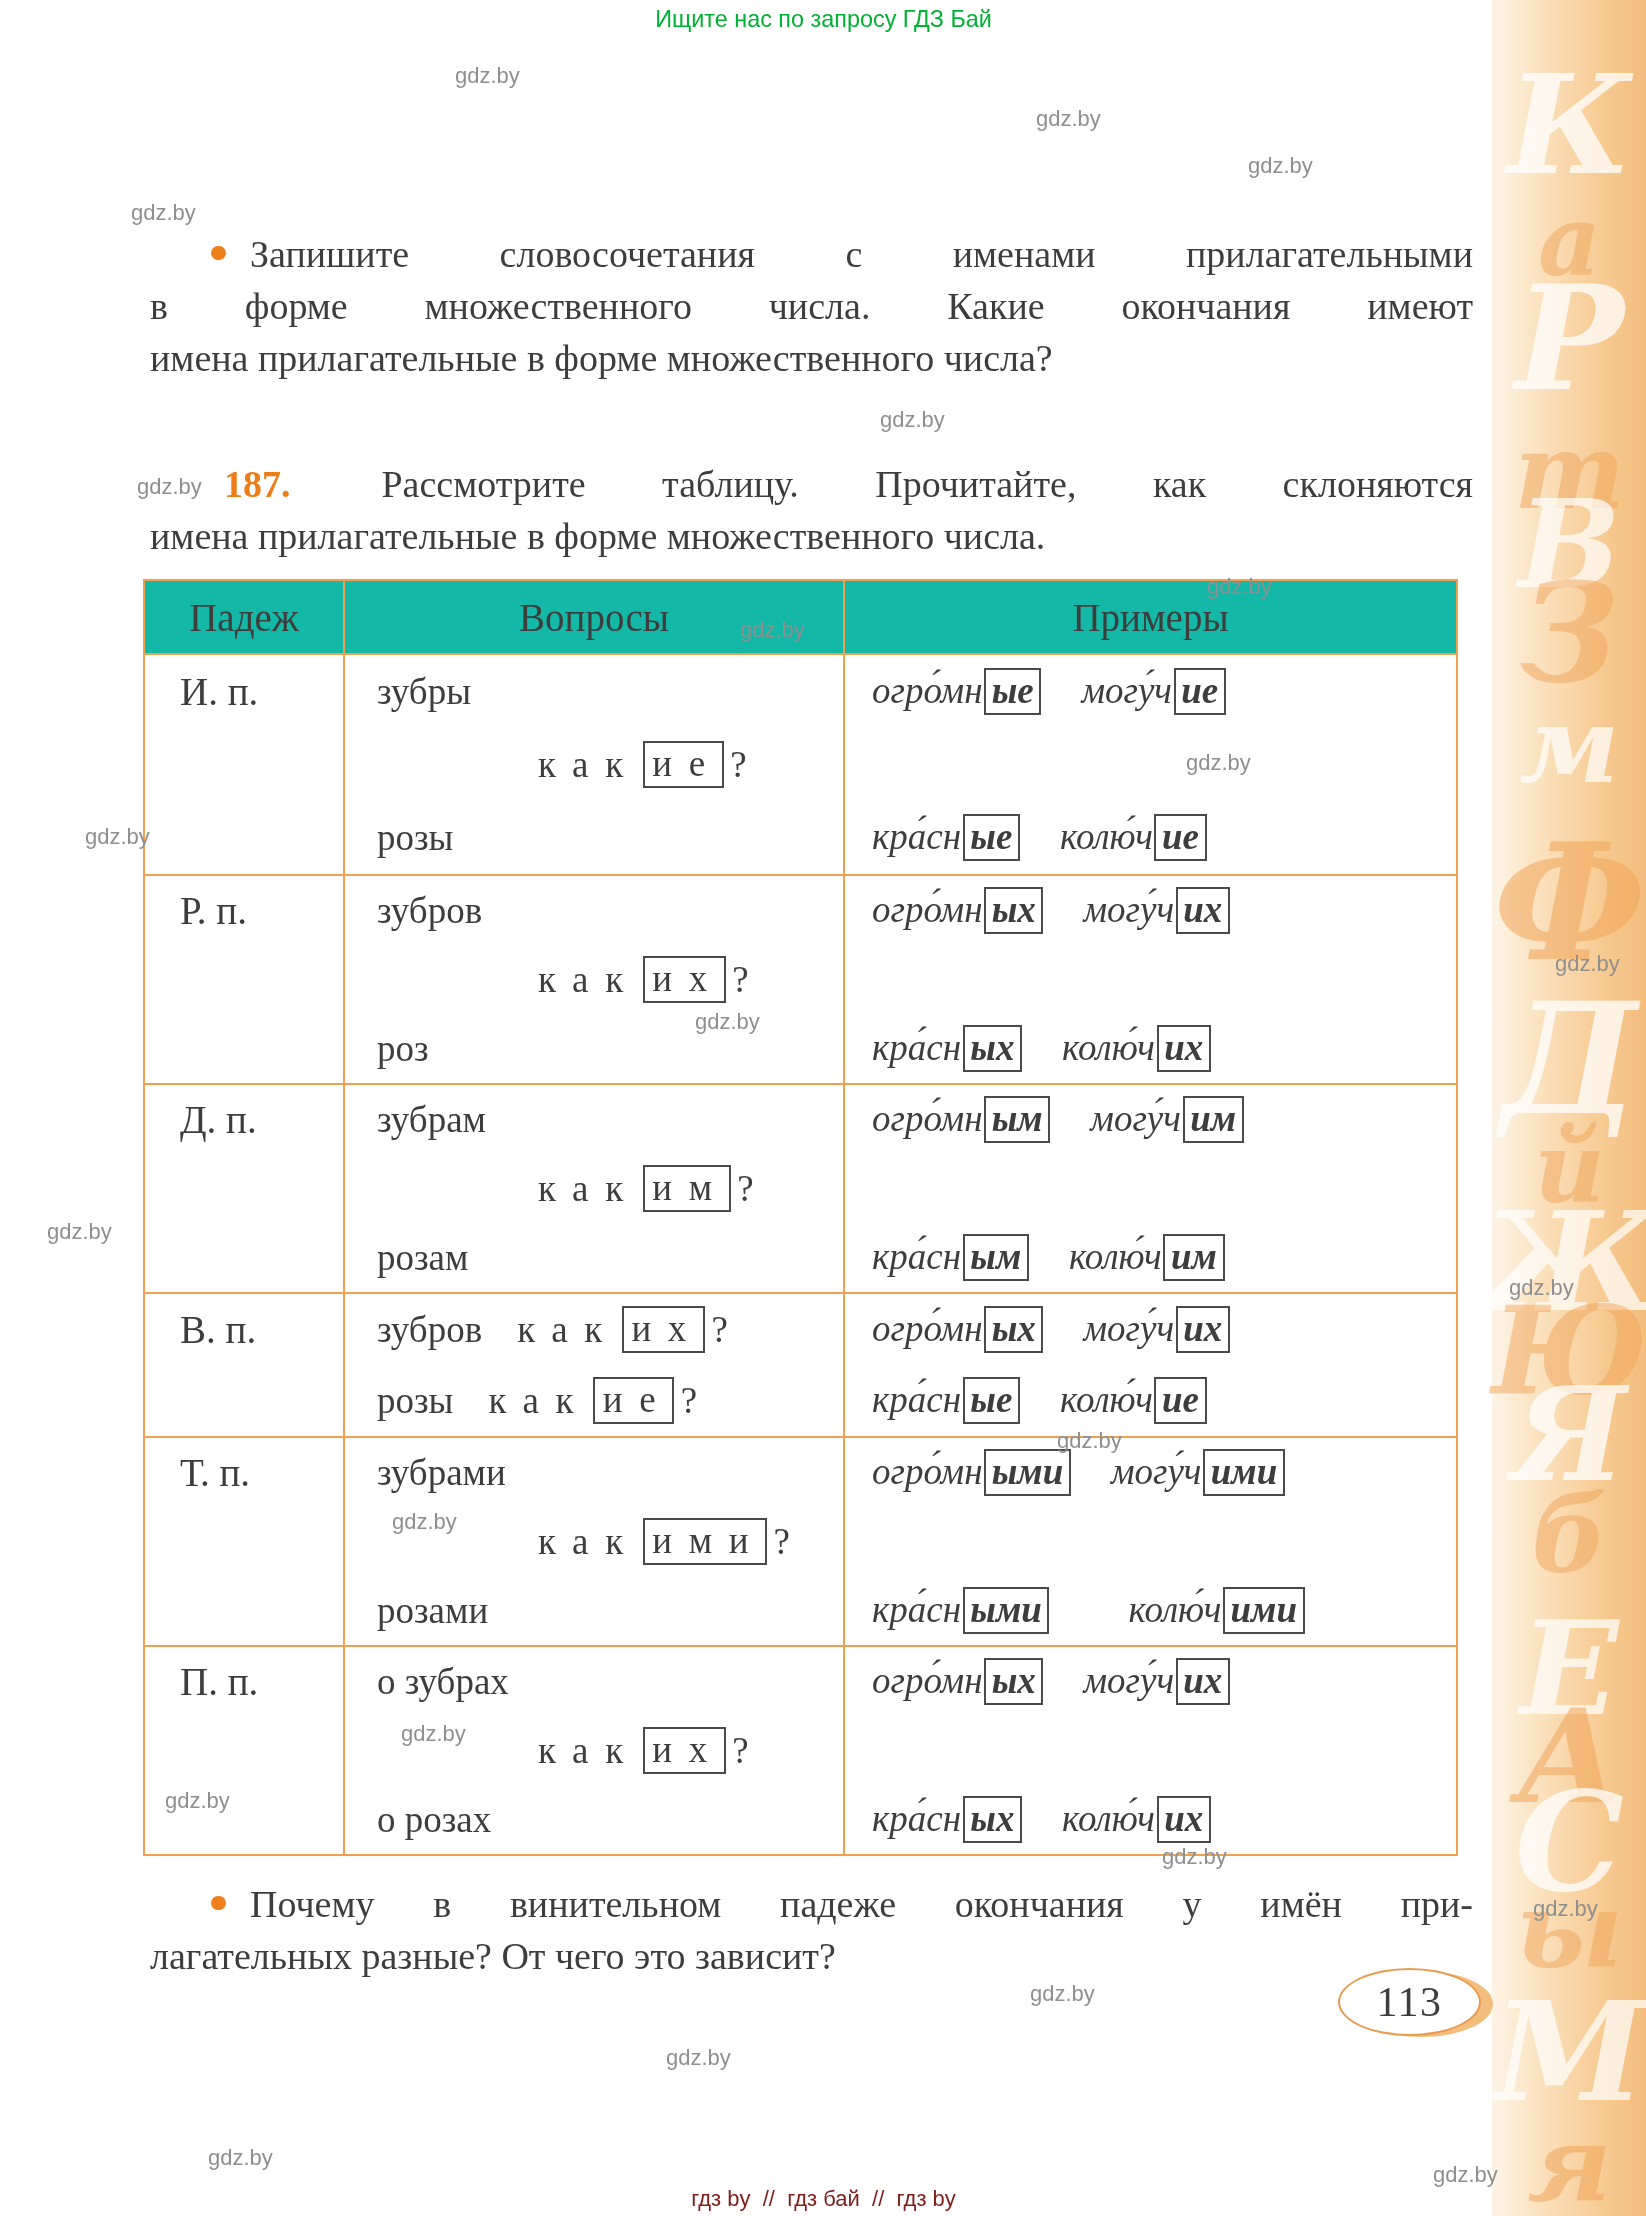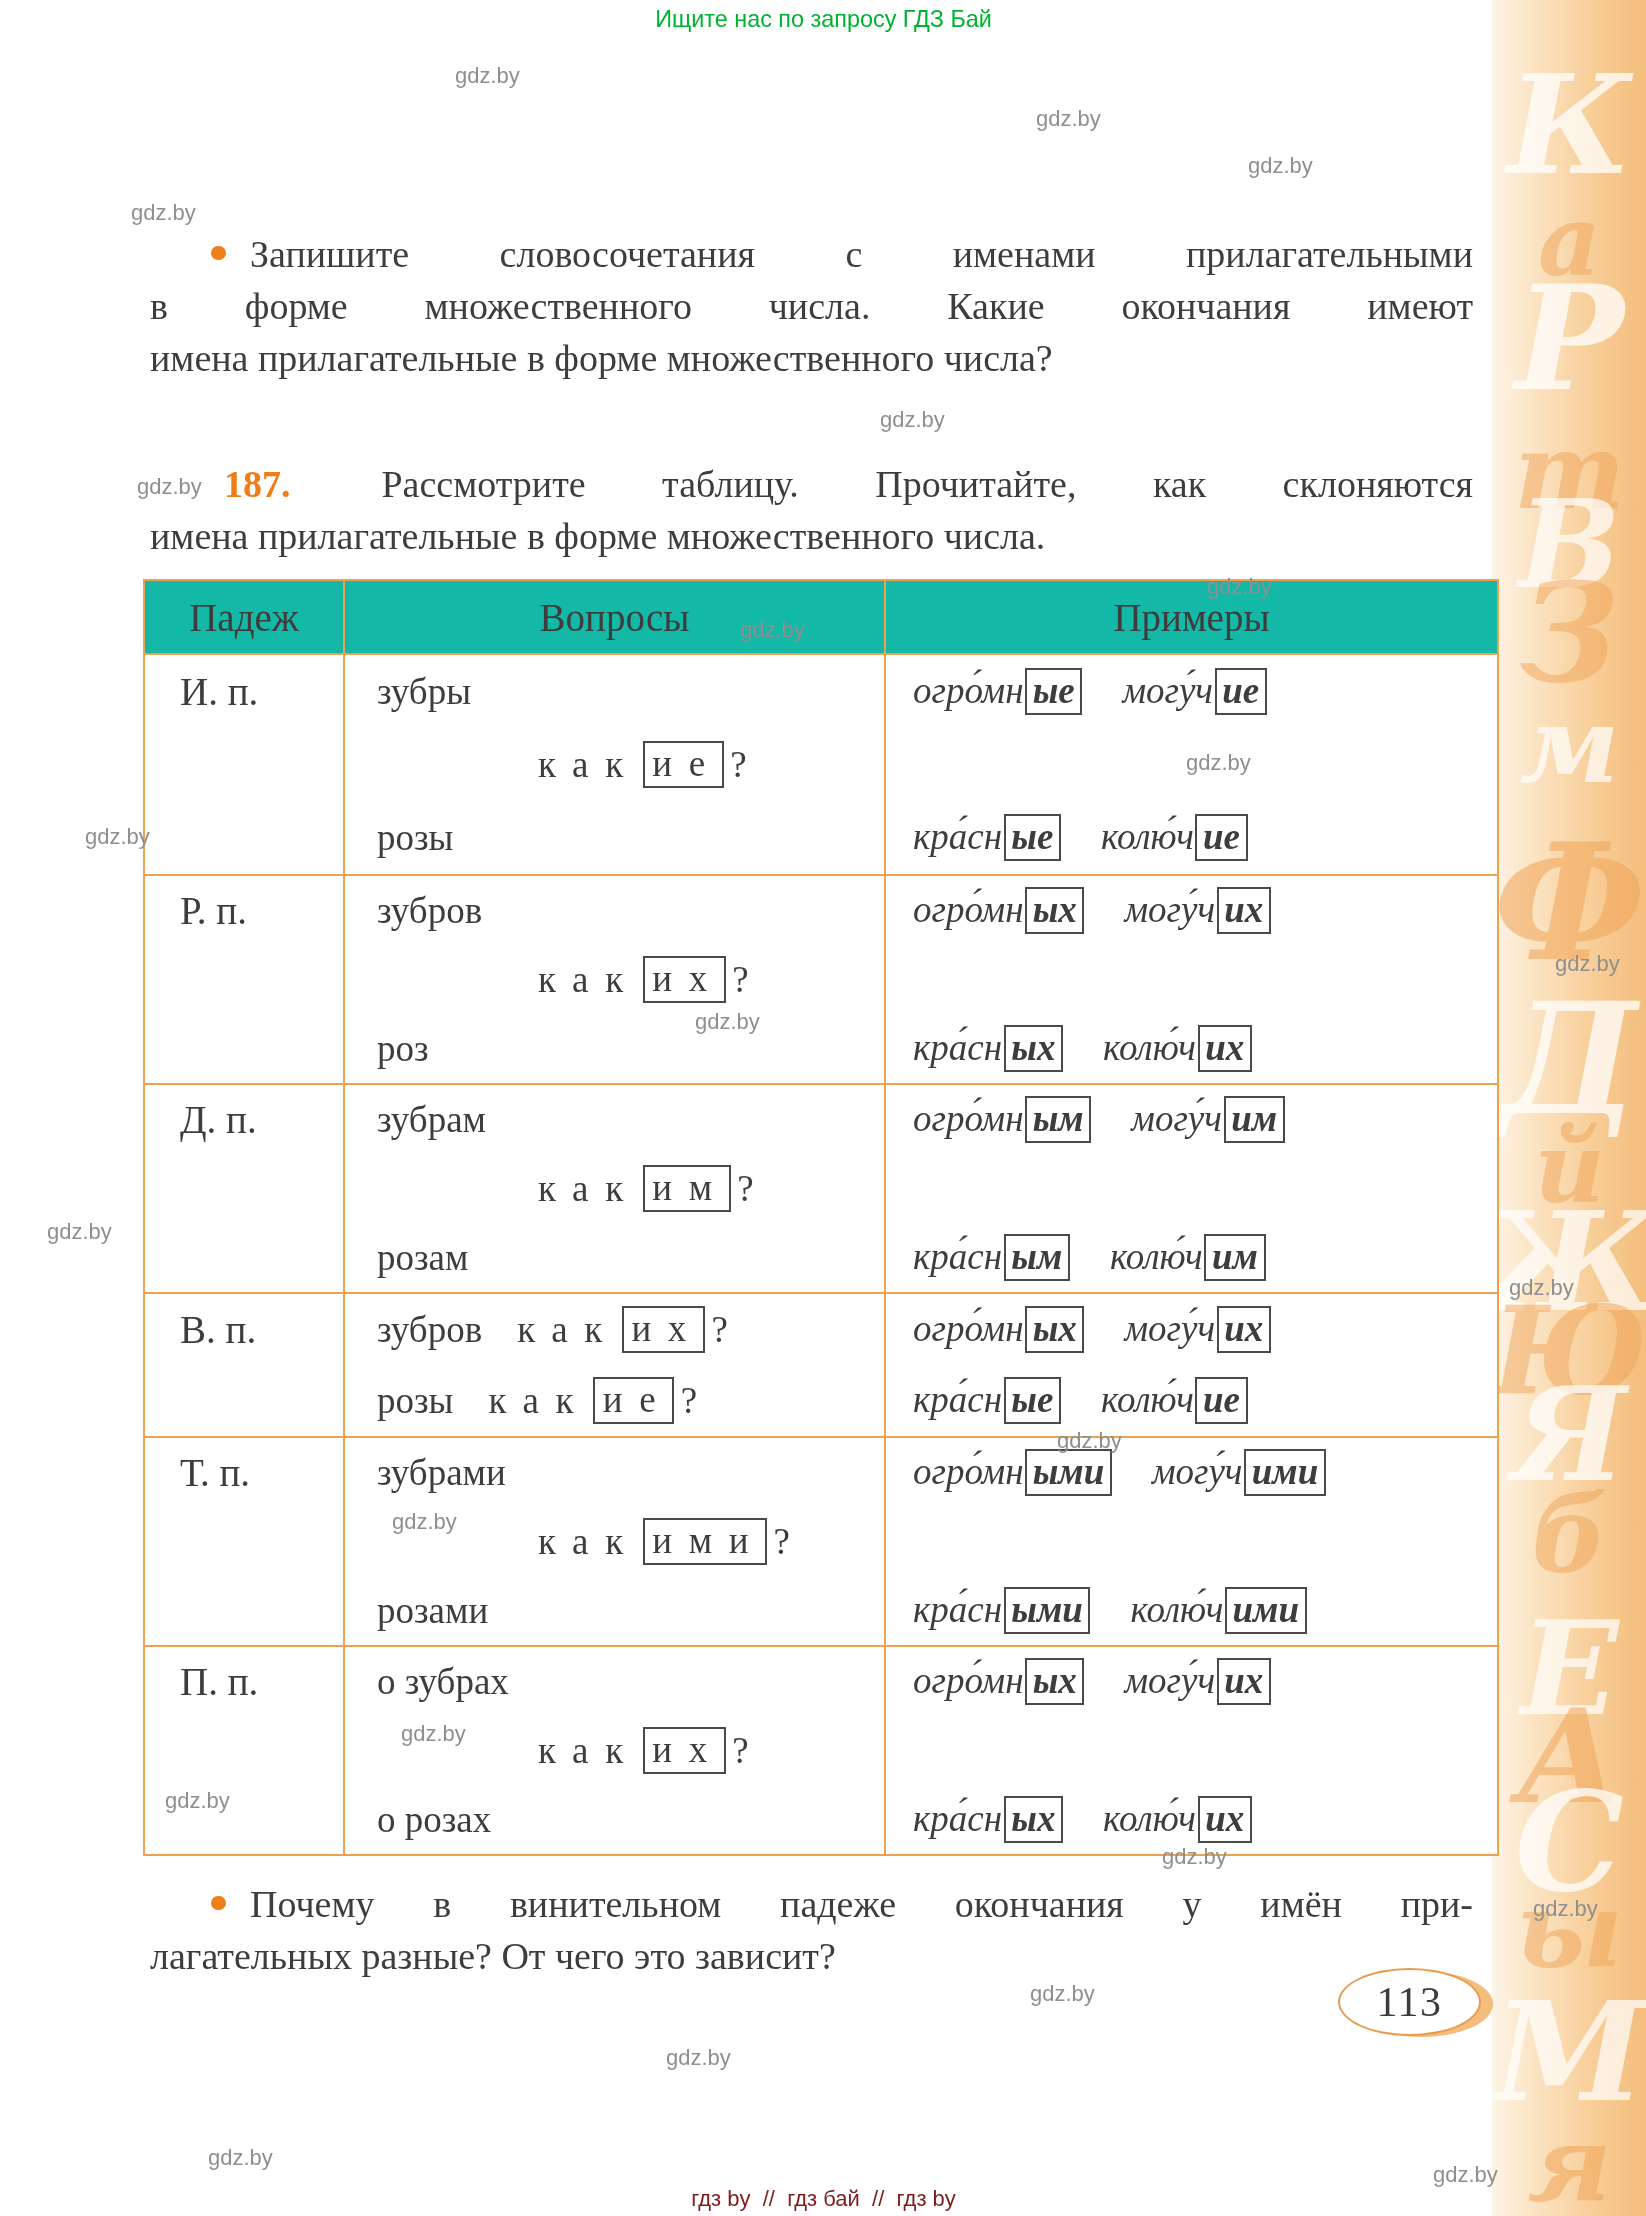--- a/index.html
+++ b/index.html
@@ -46,21 +46,21 @@
   .decl-table {
     position:absolute; left:143px; top:579px; width:1312px; z-index:1;
     border-collapse:collapse; table-layout:fixed; background:#ffffff;
   }
   .decl-table th, .decl-table td { border:2.4px solid #efa14f; vertical-align:top; padding:0; }
   .decl-table th {
     height:74px; background:#14b8a6; vertical-align:middle; text-align:center;
     font-size:39px; font-weight:normal; color:#3d3d3d;
   }
   .col-case { width:200px; }
-  .col-q    { width:541px; }
+  .col-q    { width:500px; }
   .col-ex   { width:613px; }
   .cell-line { display:flex; align-items:center; padding-left:32px; font-size:37px; white-space:nowrap; }
   .case-line { font-size:39px; padding-left:35px; }
   .q-pre  { letter-spacing:0.45em; }
   .q-box  {
     display:inline-block; border:2.4px solid #4a4a4a; padding:0 0 0 7.3px;
     letter-spacing:0.45em; line-height:1.15; margin-left:3.2px;
   }
   .q-mark { margin-left:6.4px; }
   .q-word { margin-right:35px; }
@@ -293,21 +293,21 @@
               <span class="q-mark">?</span>
             </div>
             <div class="cell-line" style="height: 69px;">розами</div>
           </td>
           <td>
             <div class="cell-line ex-line" style="height: 69px;">
               <span class="ex-word"><span class="ex-stem">огро́мн</span><span class="ex-box">ыми</span></span>
               <span class="ex-word"><span class="ex-stem">могу́ч</span><span class="ex-box">ими</span></span>
             </div>
             <div class="cell-line ex-line" style="height: 69px;"></div>
-            <div class="cell-line ex-line" style="height: 69px;">
+            <div class="cell-line ex-line" style="height: 69px; gap: 39px;">
               <span class="ex-word"><span class="ex-stem">кра́сн</span><span class="ex-box">ыми</span></span>
               <span class="ex-word"><span class="ex-stem">колю́ч</span><span class="ex-box">ими</span></span>
             </div>
           </td>
         </tr>
         <tr style="height: 207px;">
           <td>
             <div class="cell-line case-line" style="height: 69px;">П. п.</div>
           </td>
           <td>

